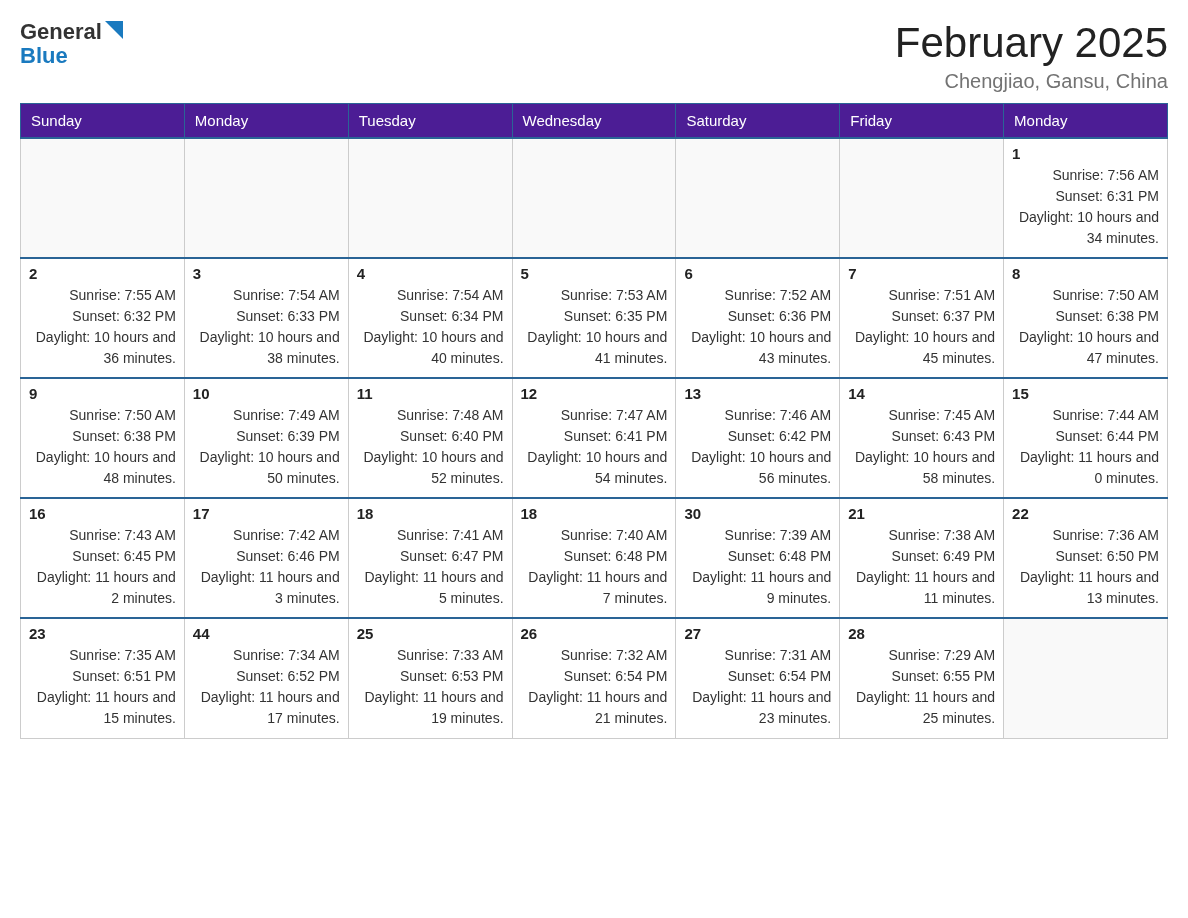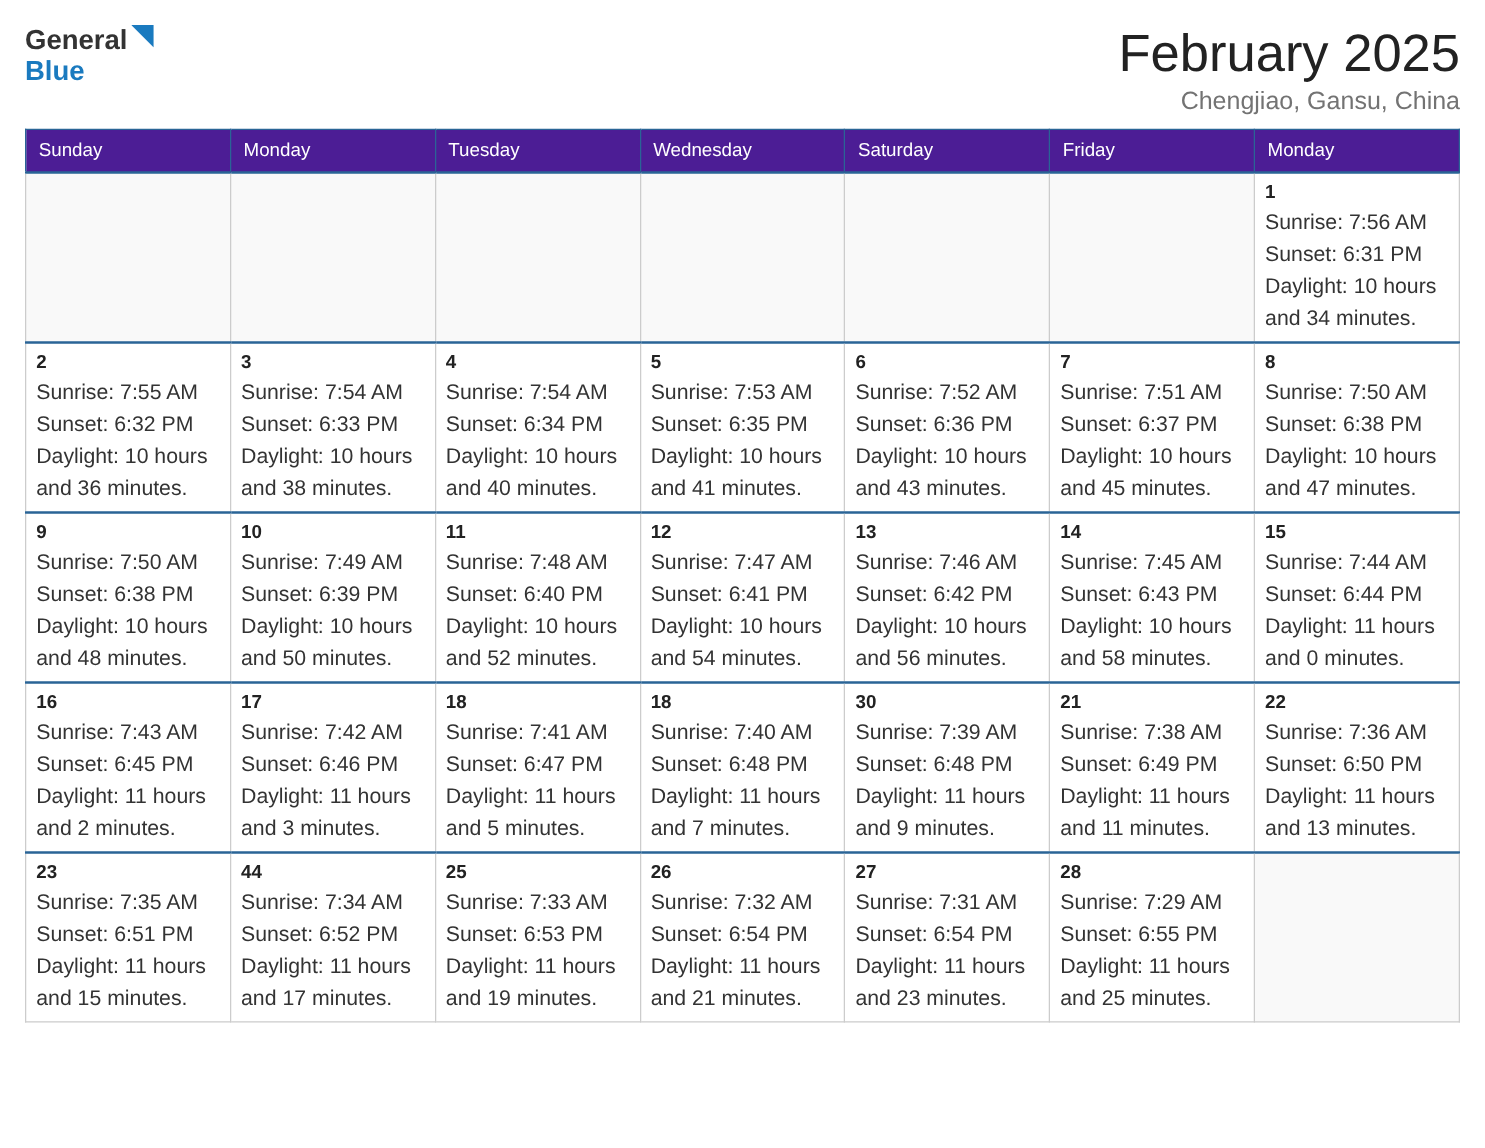--- a/index.html
+++ b/index.html
@@ -68,23 +68,24 @@
       height: 120px;
     }
     .day-number {
       font-size: 15px;
       font-weight: bold;
       color: #222;
       display: block;
       margin-bottom: 3px;
     }
     .day-info {
-      font-size: 17px;
+      font-size: 14px;
       color: #333;
       line-height: 1.5;
+      text-align: right;
     }
     .empty-cell {
       background: #f9f9f9;
     }
     tr.week-row td {
       border-top: 2px solid #2a6496;
     }
   </style>
 </head>
 <body>

